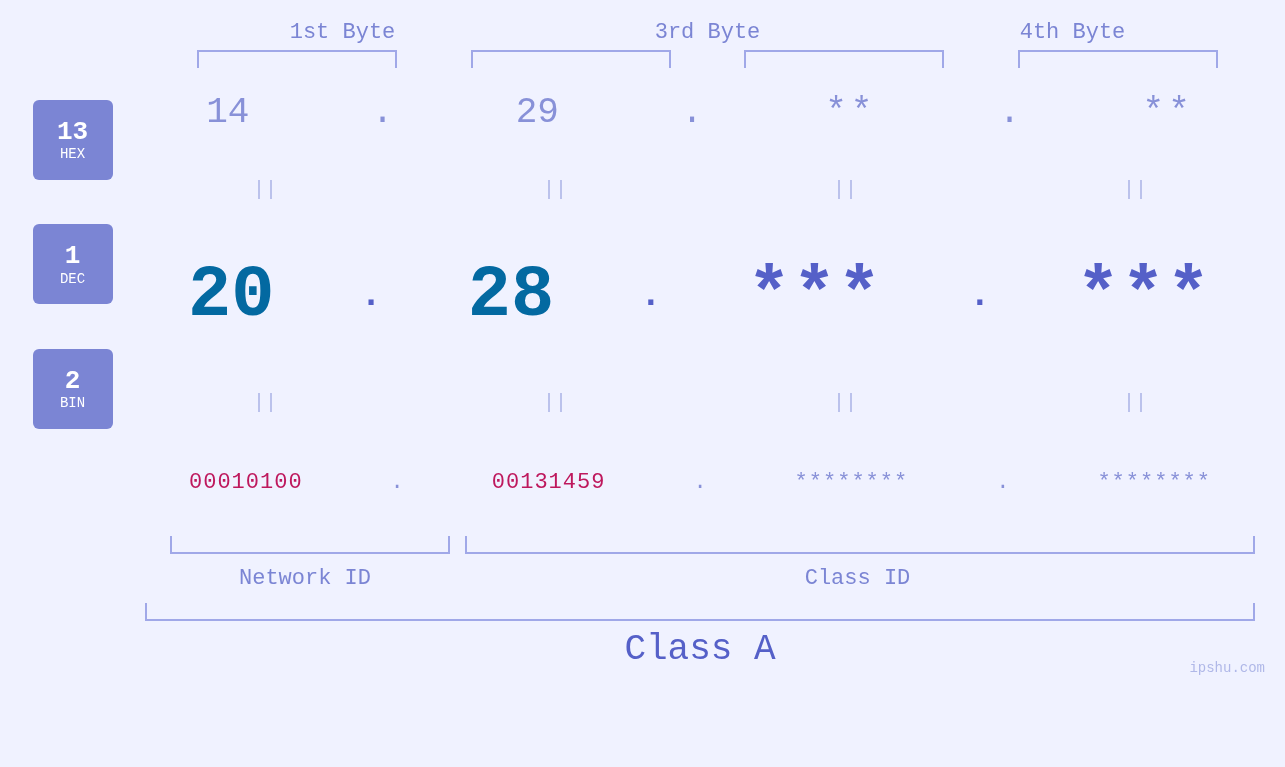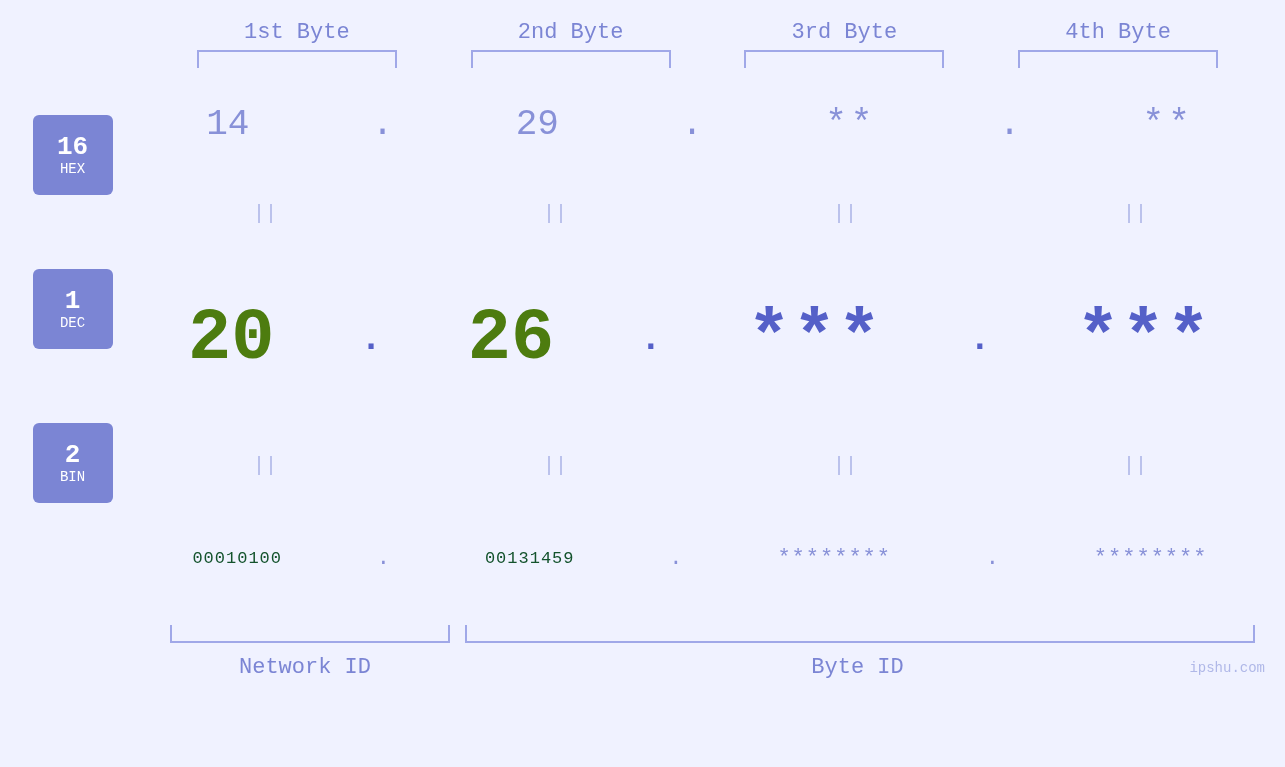--- a/index.html
+++ b/index.html
@@ -115,38 +115,38 @@
       font-family: 'Courier New', Courier, monospace;
     }
 
     .dot-hex {
       font-size: 36px;
       color: #8891d8;
     }
 
     
     .dec-value {
-      color: #4d7c0f;
+      color: #0369a1;
       font-size: 72px;
       font-weight: bold;
       font-family: 'Courier New', Courier, monospace;
       line-height: 1;
       text-align: right;
     }
 
     .dot-dec {
       font-size: 36px;
       color: #5560c8;
       font-weight: bold;
     }
 
     
     .bin-value {
-      color: #14532d;
-      font-size: 17px;
+      color: #be185d;
+      font-size: 22px;
       font-family: 'Courier New', Courier, monospace;
       letter-spacing: 1px;
     }
 
     .dot-bin {
       font-size: 22px;
       color: #8891d8;
     }
 
     
@@ -255,37 +255,36 @@
       align-items: center;
     }
   </style>
 </head>
 <body>
 
 <div class="main-container">
 
   <div class="byte-headers">
     <div class="byte-header">1st Byte</div>
-    <div class="byte-header">2nd Byte</div>
     <div class="byte-header">3rd Byte</div>
     <div class="byte-header">4th Byte</div>
   </div>
 
   <div class="brackets-top">
     <div class="bracket-top"></div>
     <div class="bracket-top"></div>
     <div class="bracket-top"></div>
     <div class="bracket-top"></div>
   </div>
 
   <div class="content-area">
 
     <div class="badges-col">
       <div class="badge">
-        <span class="badge-num">16</span>
+        <span class="badge-num">13</span>
         <span class="badge-label">HEX</span>
       </div>
       <div class="badge">
         <span class="badge-num">1</span>
         <span class="badge-label">DEC</span>
       </div>
       <div class="badge">
         <span class="badge-num">2</span>
         <span class="badge-label">BIN</span>
       </div>
@@ -309,21 +308,21 @@
         <span style="color:#b0b8e8; font-size:20px; width:220px; text-align:center;">||</span>
         <span style="width:30px;"></span>
         <span style="color:#b0b8e8; font-size:20px; width:220px; text-align:center;">||</span>
         <span style="width:30px;"></span>
         <span style="color:#b0b8e8; font-size:20px; width:220px; text-align:center;">||</span>
       </div>
 
       <div class="grid-row" style="flex:2; justify-content: space-around; display:flex; align-items:center;">
         <span class="dec-value">20</span>
         <span class="dot-dec">.</span>
-        <span class="dec-value">26</span>
+        <span class="dec-value">28</span>
         <span class="dot-dec">.</span>
         <span class="asterisk-lg">***</span>
         <span class="dot-dec">.</span>
         <span class="asterisk-lg">***</span>
       </div>
 
       <div class="eq-sep" style="display:flex; justify-content: space-around;">
         <span style="color:#b0b8e8; font-size:20px; width:220px; text-align:center;">||</span>
         <span style="width:30px;"></span>
         <span style="color:#b0b8e8; font-size:20px; width:220px; text-align:center;">||</span>
@@ -351,20 +350,24 @@
 
       <div style="width:280px; border:2px solid #a0a8e8; border-top:none; height:18px; margin-left:25px;"></div>
 
       <div style="width:15px;"></div>
 
       <div style="flex:1; border:2px solid #a0a8e8; border-top:none; height:18px;"></div>
     </div>
     <div class="labels-row">
       <div class="network-id-label">Network ID</div>
       <div style="width:15px;"></div>
-      <div class="host-id-label">Byte ID</div>
+      <div class="host-id-label">Class ID</div>
     </div>
   </div>
 
+  <div class="class-section">
+    <div class="class-bracket"></div>
+    <div class="class-label">Class A</div>
+  </div>
 
   <div class="watermark">ipshu.com</div>
 
 </div>
 
 </body></html>

